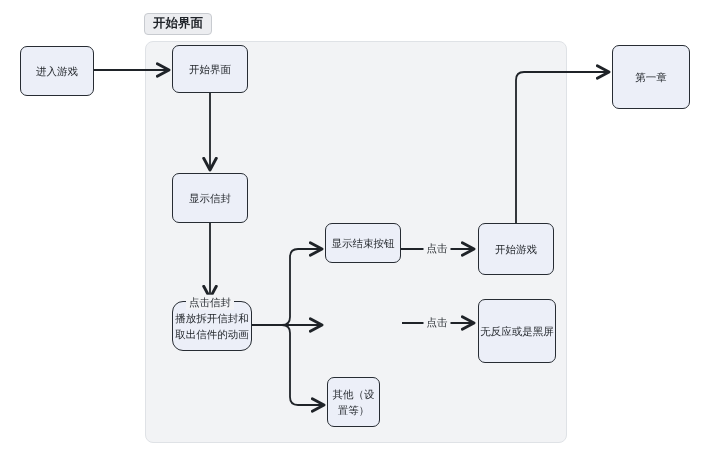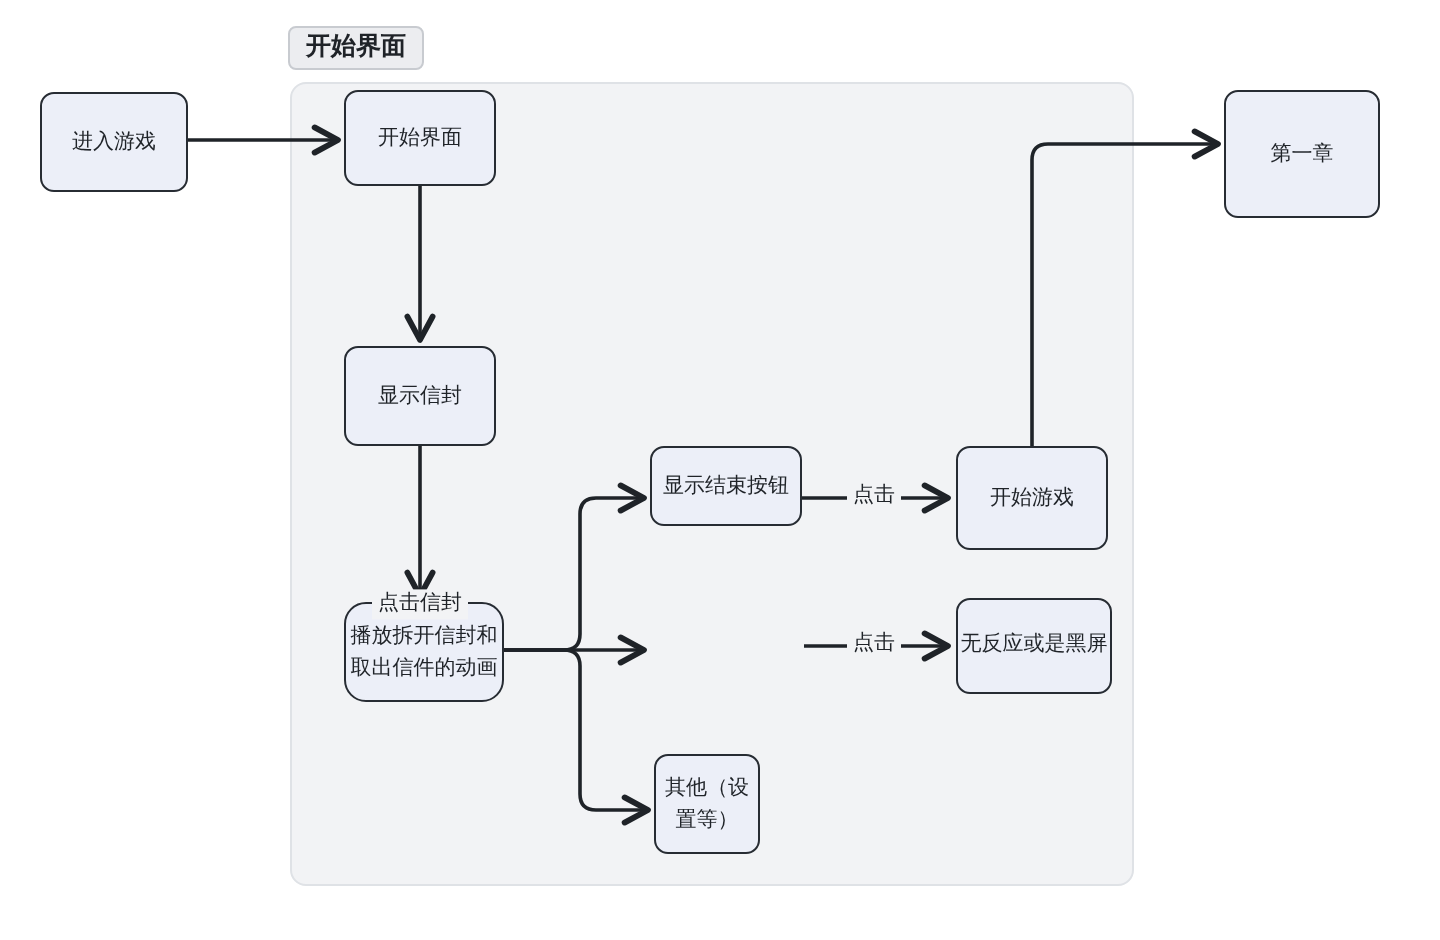--- a/index.html
+++ b/index.html
@@ -67,21 +67,21 @@
 
   <div class="node" style="left:172px;top:301px;width:80px;height:50px;border-radius:11px;">播放拆开信封和取出信件的动画</div>
 
   <div class="node" style="left:325px;top:223px;width:76px;height:40px;">显示结束按钮</div>
 
   <div class="node" style="left:478px;top:223px;width:76px;height:52px;">开始游戏</div>
 
   <div class="node" style="left:612px;top:45px;width:78px;height:64px;">第一章</div>
 
 
-  <div class="node" style="left:478px;top:299px;width:78px;height:48px;font-family:Liberation Mono, monospace;">无反应或是黑屏</div>
+  <div class="node" style="left:478px;top:299px;width:78px;height:64px;">无反应或是黑屏</div>
 
   <div class="node" style="left:327px;top:377px;width:53px;height:50px;">其他（设置等）</div>
 
   <div class="edge-label" style="left:210px;top:262px;margin-top:40px;">点击信封</div>
 
   <div class="edge-label" style="left:437px;top:248px;">点击</div>
 
   <div class="edge-label" style="left:437px;top:322px;">点击</div>
 
 </div>

